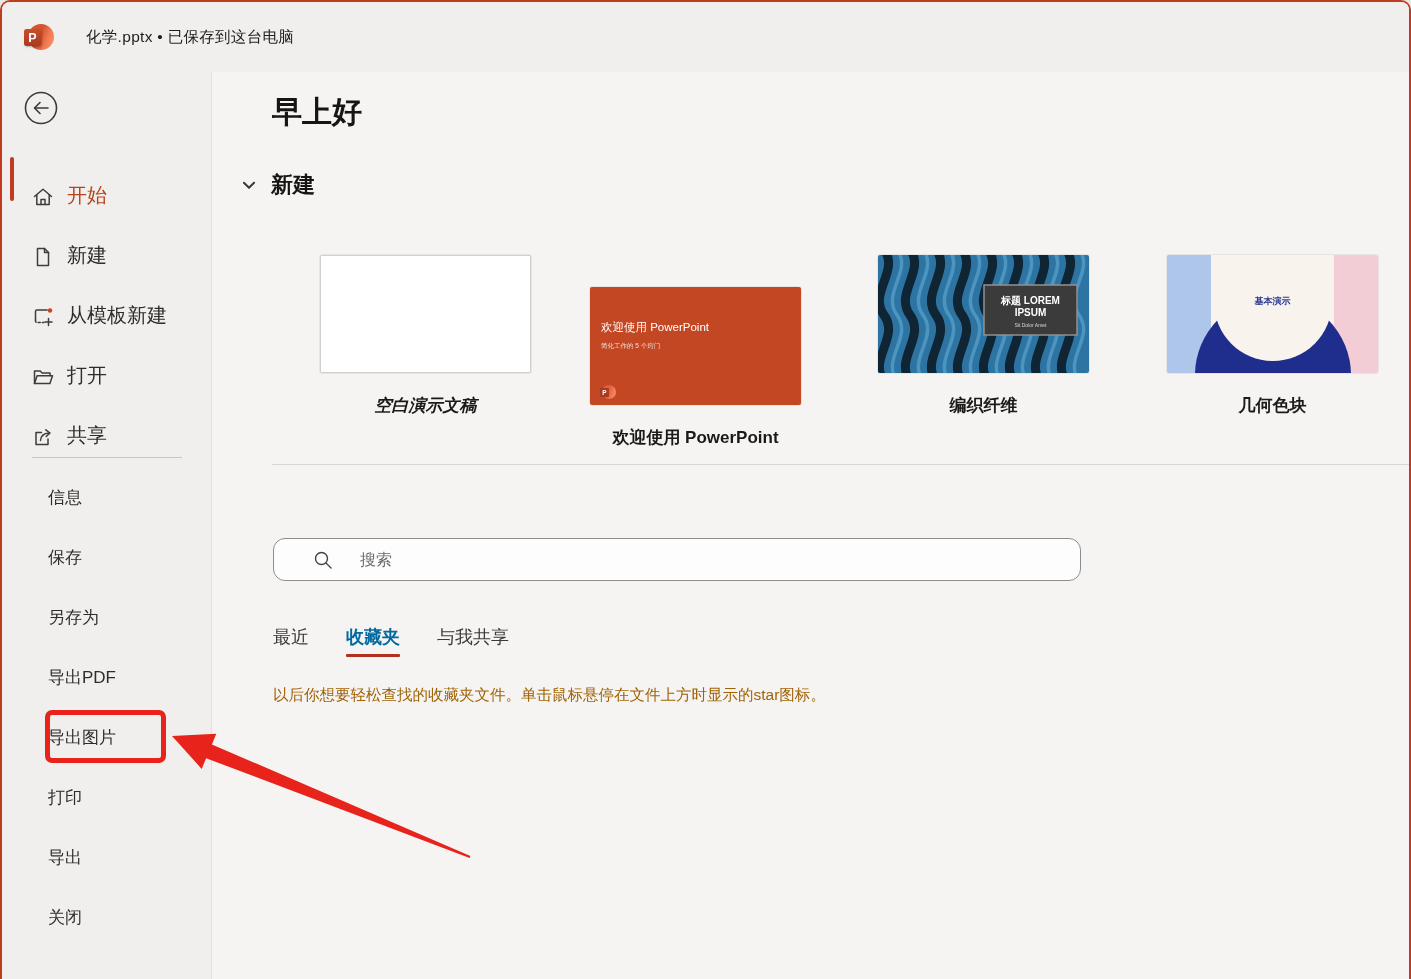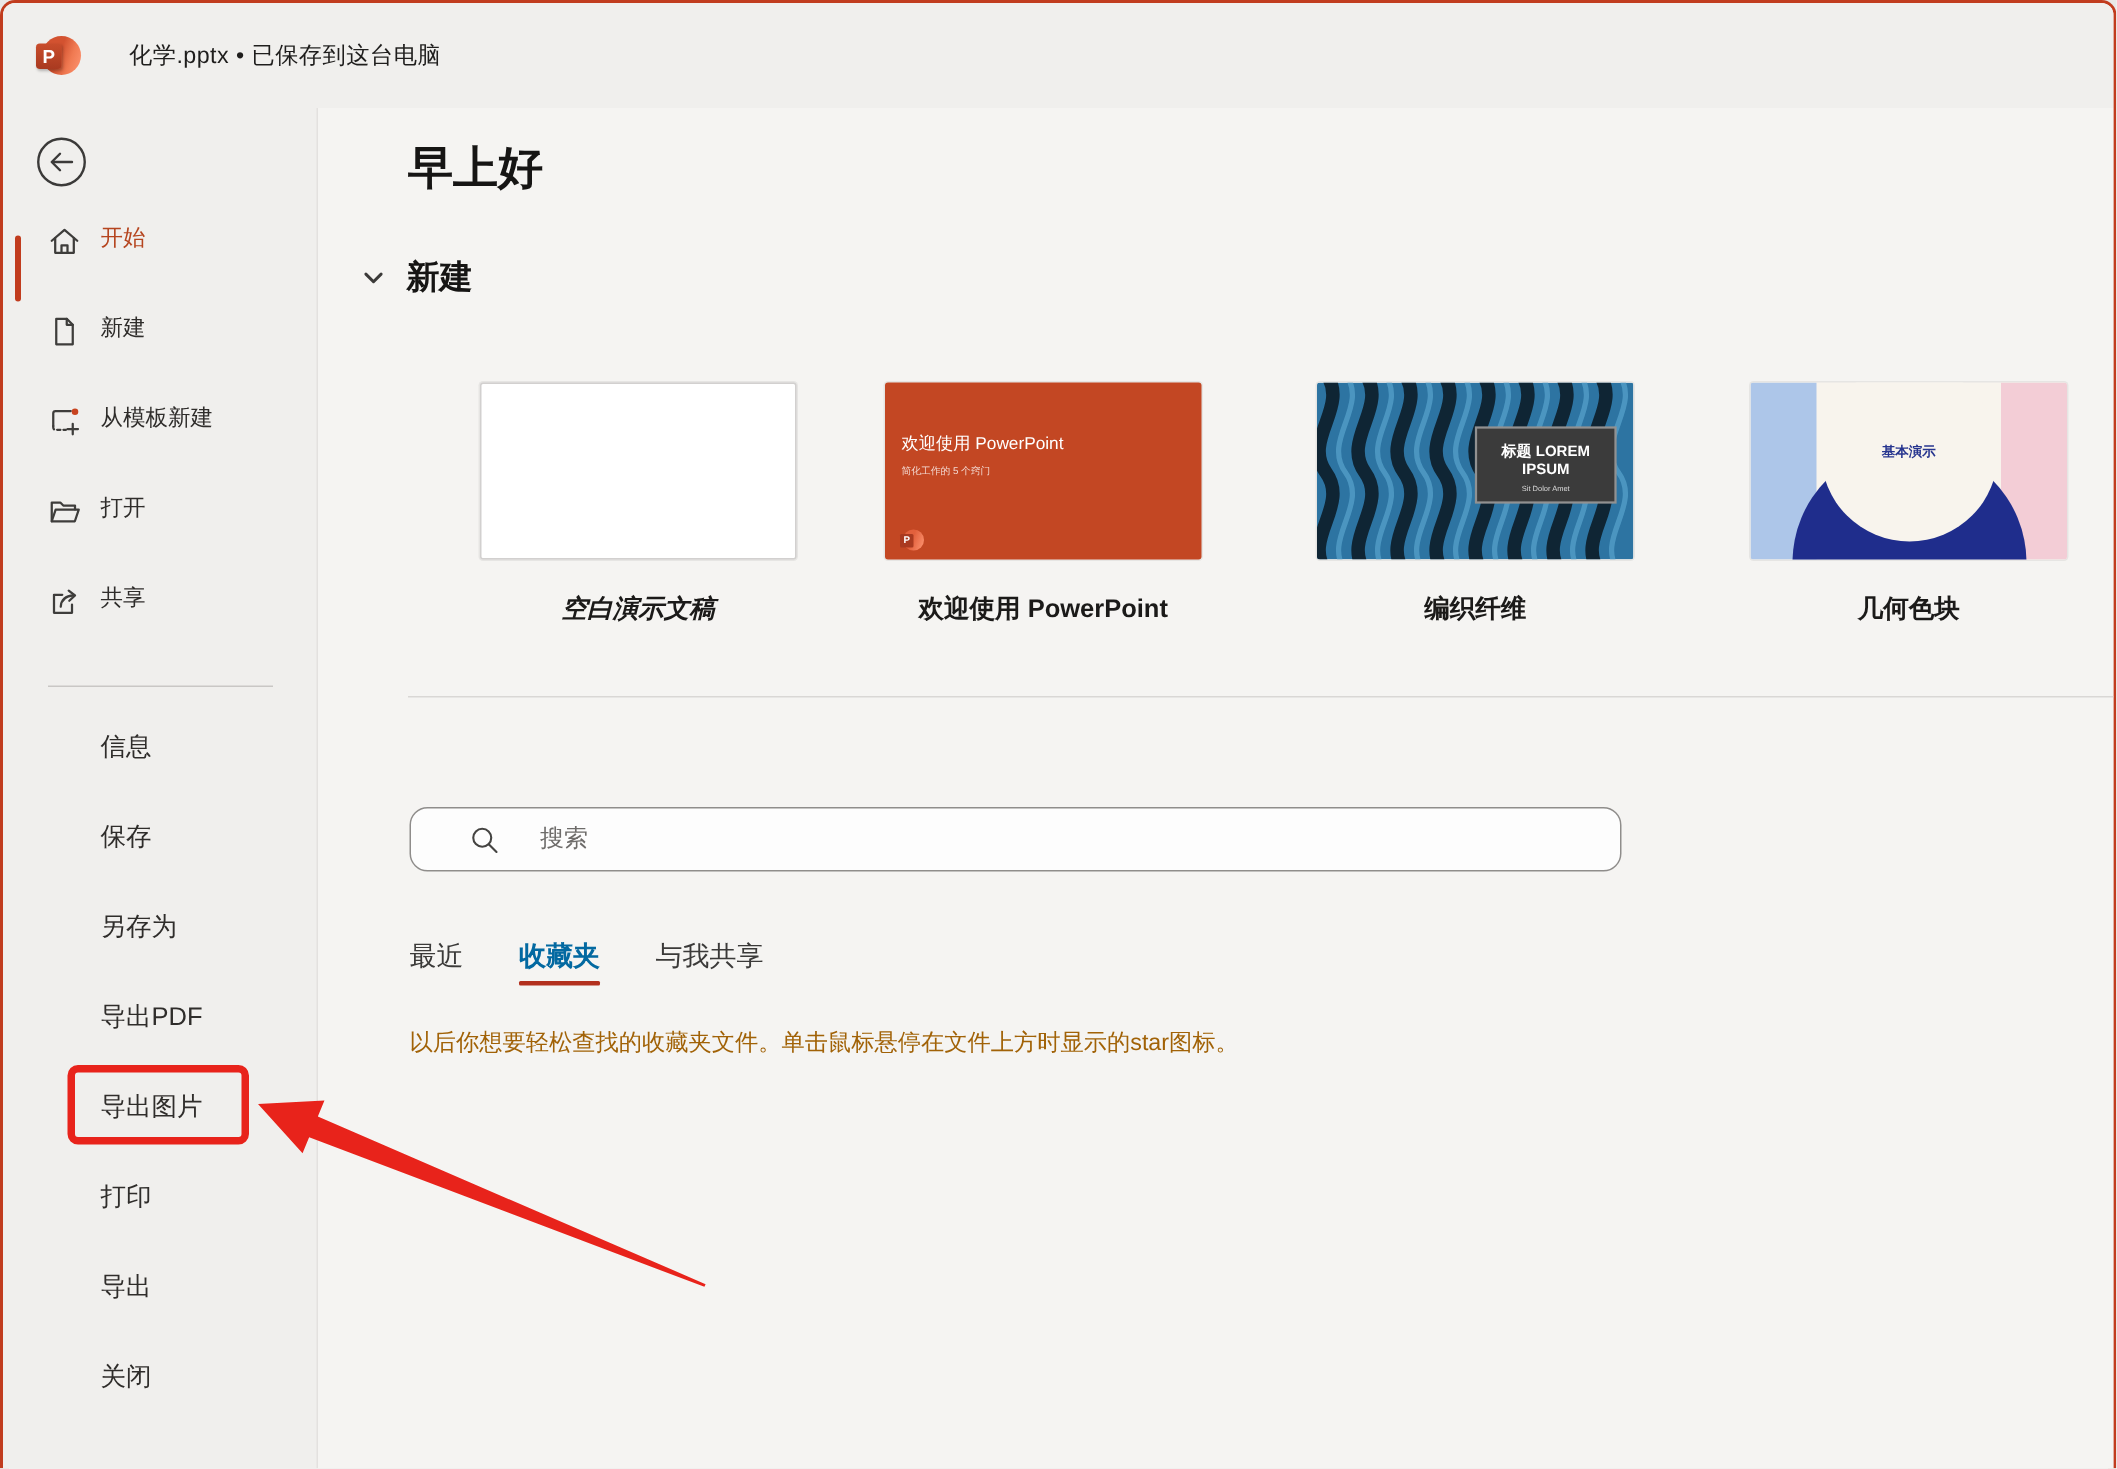--- a/index.html
+++ b/index.html
@@ -25,45 +25,45 @@
     background:linear-gradient(180deg,#c94d2c,#a93a20); color:#fff; font-weight:700; font-size:12.5px;
     display:flex; align-items:center; justify-content:center; box-shadow:1px 1px 2px rgba(0,0,0,.25); }
   .doc-title { position:absolute; left:84px; top:0; height:70px; display:flex; align-items:center;
     font-size:15.5px; color:#1f1e1d; letter-spacing:.3px; }
   
   .sidebar { position:absolute; left:0; top:70px; width:210px; bottom:0; background:#f0efed; }
   .sidebar::after { content:""; position:absolute; right:0; top:0; bottom:0; width:1px; background:#e3e1df; }
   .back-btn { position:absolute; left:22px; top:19px; width:34px; height:34px; cursor:pointer; }
   .back-btn svg { stroke:#3b3a39; fill:none; stroke-width:1.6; stroke-linecap:round; stroke-linejoin:round; }
   .nav-top { position:absolute; left:0; top:77px; right:0; }
-  .nav-item { position:relative; height:60px; display:flex; align-items:flex-start; padding-left:29px;
-    font-size:15px; color:#2f2d2b; cursor:pointer; }
+  .nav-item { position:relative; height:60px; display:flex; align-items:flex-end; padding-left:29px;
+    font-size:20px; color:#2f2d2b; cursor:pointer; }
   .nav-item .nicon { width:24px; height:24px; margin-right:12px; flex:none; }
   .nav-item .nicon svg { width:24px; height:24px; stroke:#3e3d3b; fill:none; stroke-width:1.5;
     stroke-linecap:round; stroke-linejoin:round; }
   .nav-item.active { color:#b5451f; }
   .nav-item.active .bar { position:absolute; left:8px; top:8px; width:4px; height:44px;
     background:#c13c1e; border-radius:2px; }
   .side-divider { position:absolute; left:30px; top:385px; width:150px; height:1px; background:#c9c7c5; }
   .nav-bottom { position:absolute; left:0; top:395px; right:0; }
-  .nav-item2 { height:60px; display:flex; align-items:center; padding-left:65px;
+  .nav-item2 { height:60px; display:flex; align-items:center; padding-left:46px;
     font-size:17px; color:#2f2d2b; cursor:pointer; }
   
   .main { position:absolute; left:210px; top:70px; right:0; bottom:0; background:#f5f4f2; }
   .greeting { position:absolute; left:60px; top:20px; font-size:30px; font-weight:700; color:#161514; }
   .section-head { position:absolute; left:28px; top:98px; display:flex; align-items:center; }
   .section-head .chev { width:18px; height:18px; margin-right:13px; cursor:pointer; }
   .section-head .chev svg { stroke:#3b3a39; fill:none; stroke-width:1.8; stroke-linecap:round; stroke-linejoin:round; }
   .section-title { font-size:22px; font-weight:700; color:#161514; }
   
   .card { position:absolute; top:183px; width:211px; cursor:pointer; }
   .card .thumb { width:211px; height:118px; position:relative; overflow:hidden; border-radius:2px;
     box-shadow:0 0 0 1px rgba(0,0,0,.06); }
   .card .clabel { margin-top:21px; text-align:center; font-size:17px; font-weight:700; color:#1b1a19; }
-  .card1 { left:108px;font-style:italic; }  .card2 { left:378px; }  .card3 { left:666px; }  .card4 { left:955px; }
+  .card1 { left:108px;font-style:italic; }  .card2 { left:378px;margin-top:32px; }  .card3 { left:666px; }  .card4 { left:955px; }
   .thumb.blank { background:#ffffff; border:1px solid #d2d0cf; }
   .thumb.wel   { background:#c34723; }
   .wel-title { position:absolute; left:11px; top:33px; font-size:11.5px; color:#fff; }
   .wel-sub   { position:absolute; left:11px; top:55px; font-size:6.5px; color:rgba(255,255,255,.8); }
   .minilogo { position:absolute; left:10px; top:97px; width:16px; height:16px; }
   .minilogo .ball { position:absolute; left:2px; top:1px; width:14px; height:14px; border-radius:50%;
     background:linear-gradient(110deg,#e2603c 45%,#ff9673); }
   .minilogo .psq { position:absolute; left:0; top:4px; width:9px; height:9px; border-radius:1px;
     background:#a93a20; color:#fff; font-weight:700; font-size:6.5px; display:flex; align-items:center; justify-content:center; }
   .thumb-svg { display:block; width:211px; height:118px; }

